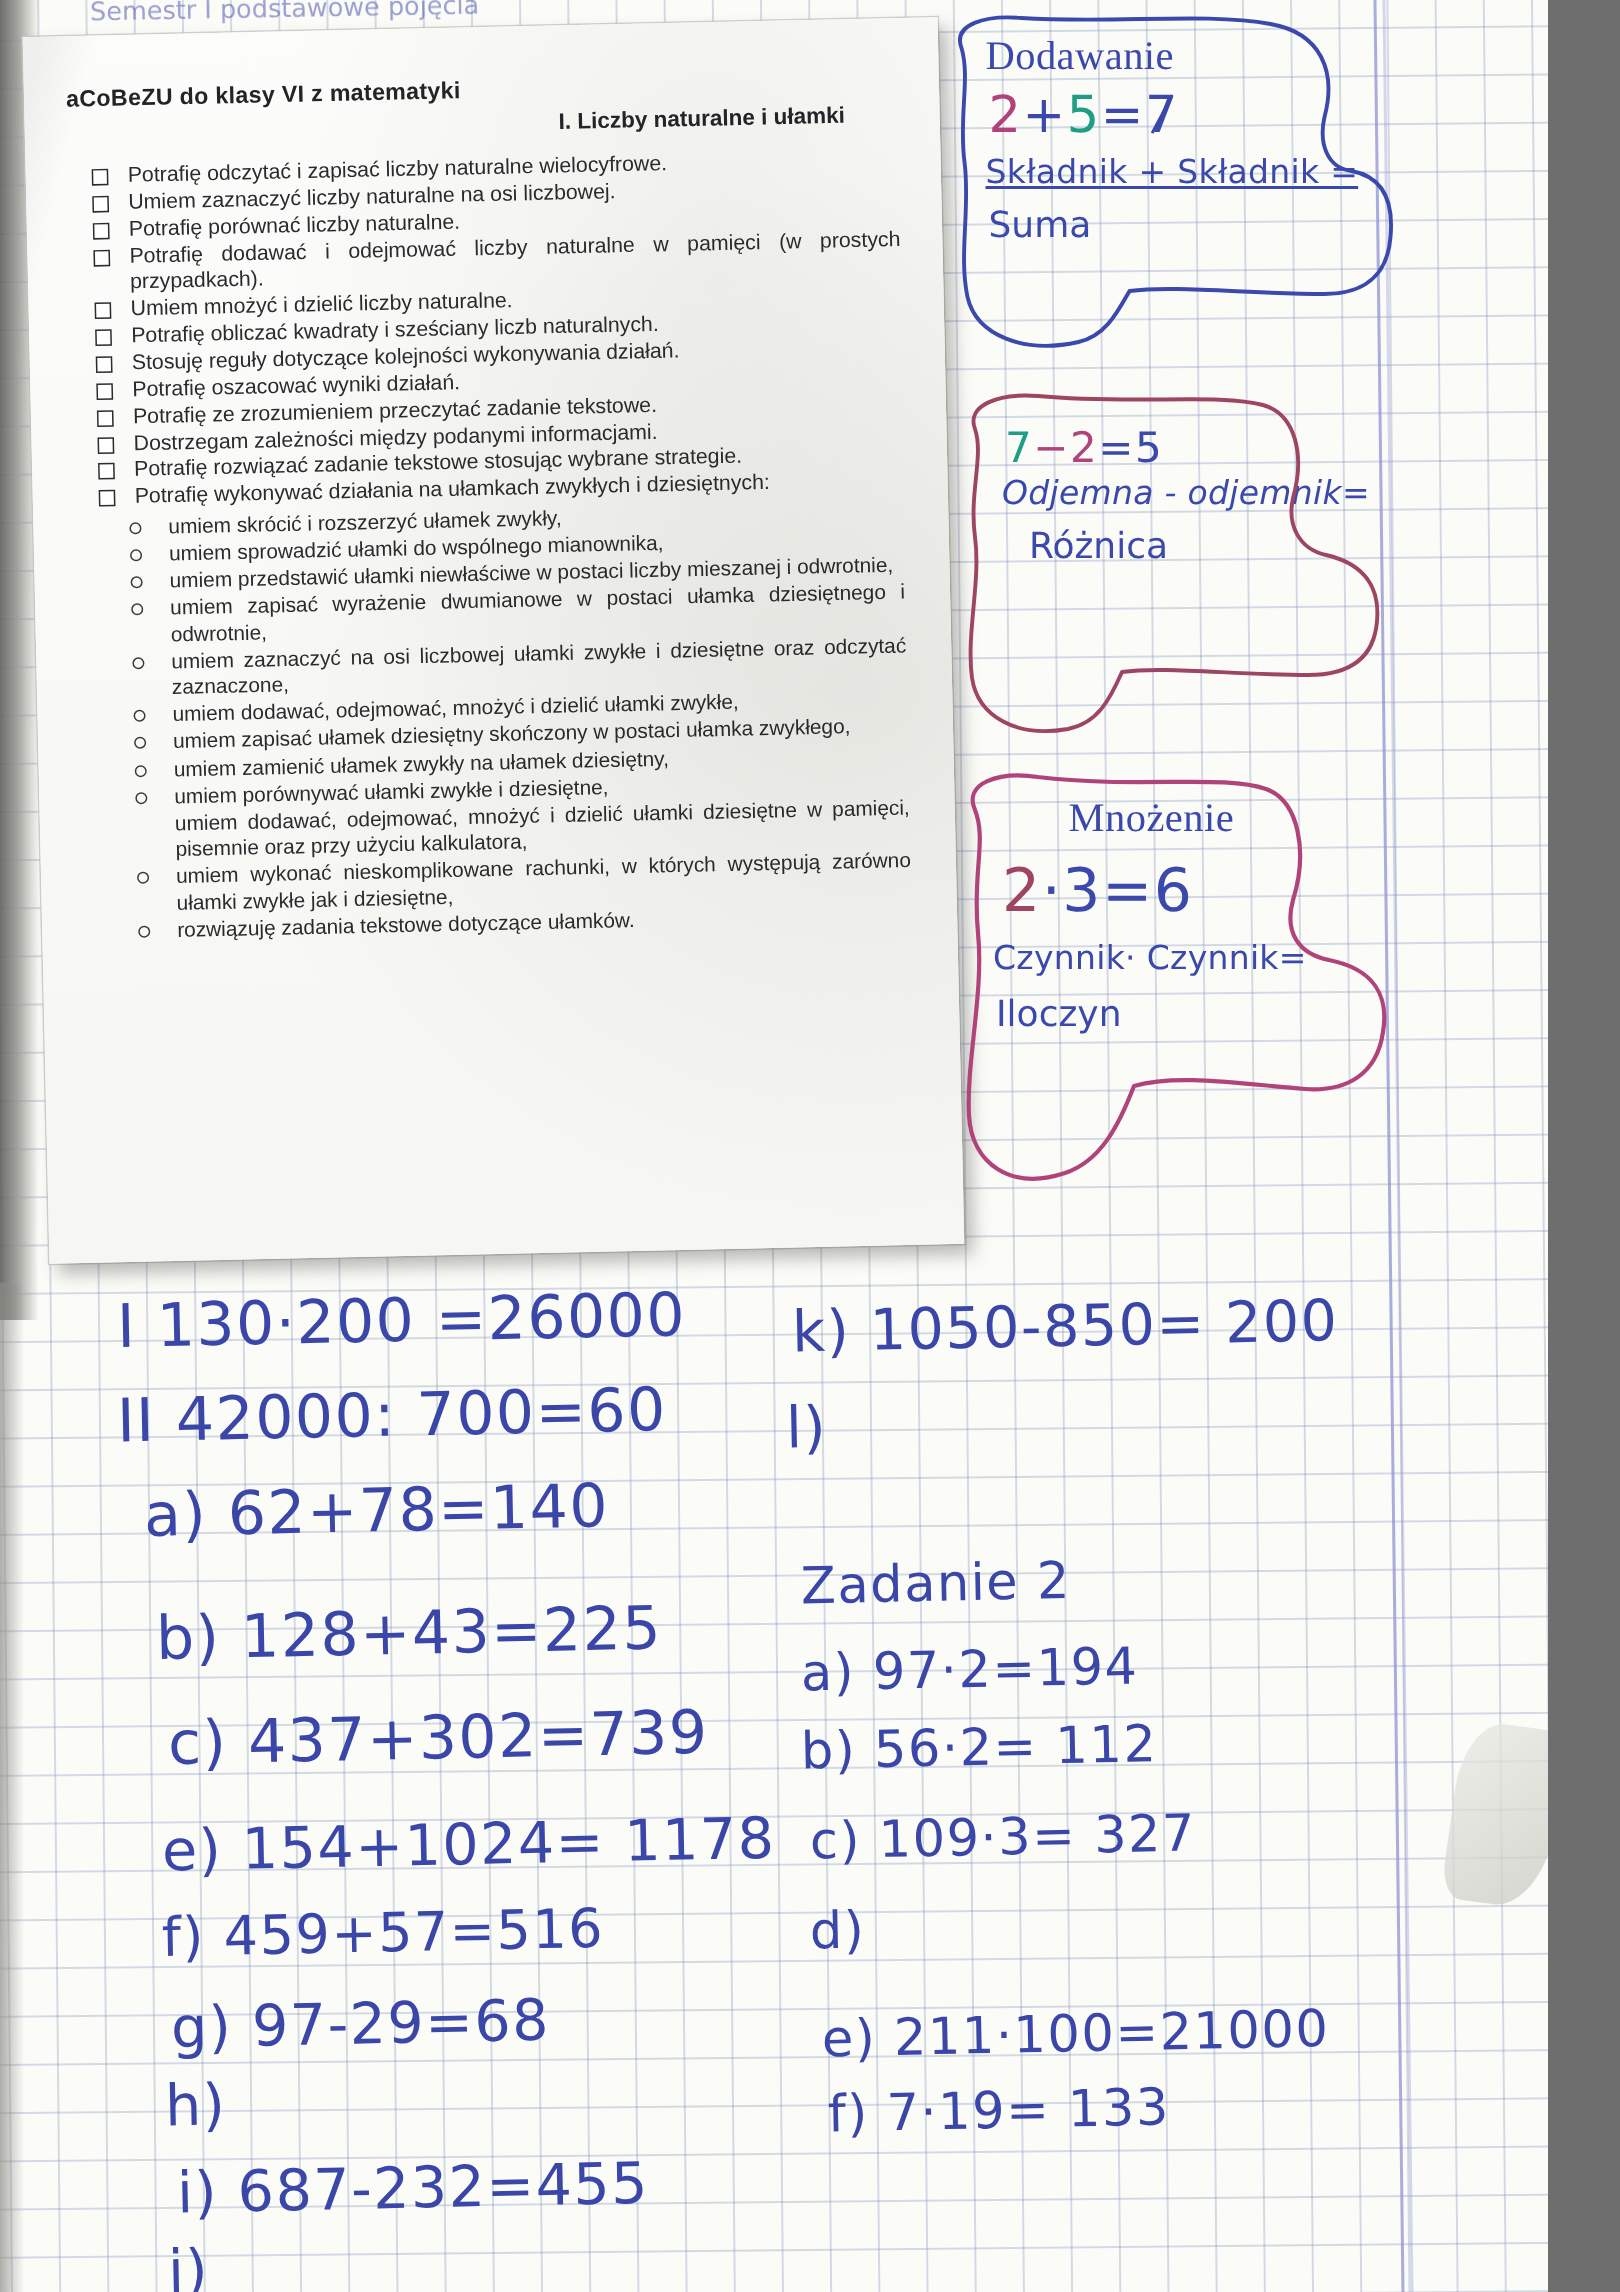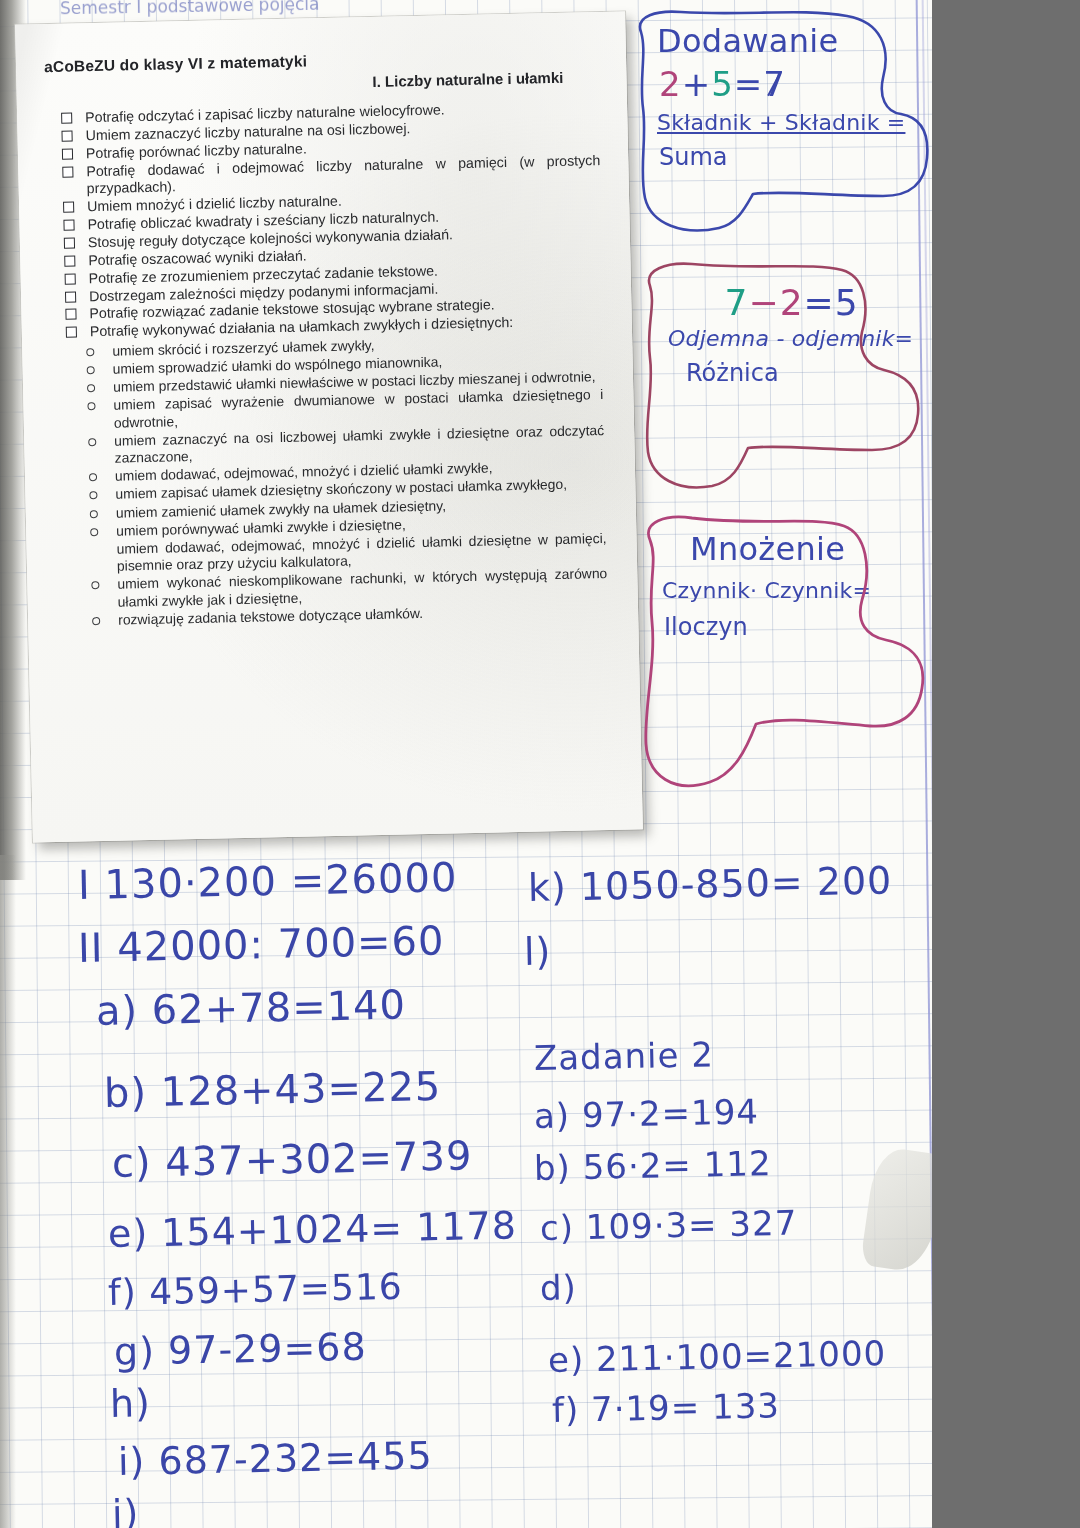--- a/index.html
+++ b/index.html
@@ -1,18 +1,18 @@
 <!DOCTYPE html>
 <html lang="pl"><head>
 <meta charset="utf-8">
 <title>Notebook scan</title>
 <style>
   html,body{margin:0;padding:0;background:#6e6e6e;}
   #page{
-    position:relative;width:932px;height:1528px;overflow:hidden;
+    position:relative;width:1032px;height:1528px;overflow:hidden;
     font-family:"Liberation Sans",sans-serif;
     background:#ffffff;
   }
   
   .paper{
     position:absolute;inset:0;
     background-color:#fbfbf8;
     background-image:
       linear-gradient(to right, rgba(120,140,180,.30) 1px, transparent 1px),
       linear-gradient(to bottom, rgba(120,140,180,.30) 1px, transparent 1px);
@@ -109,21 +109,21 @@
     font-size:17px;color:#4a56ad;opacity:.55;
     transform:rotate(-1deg);
     filter:blur(.4px);
   }
   
   .note{position:absolute;}
   .note .blob{
     position:absolute;inset:-18px -16px -14px -18px;
   }
   .note .line{display:block;white-space:nowrap;}
-  .note-title{font-size:32px;letter-spacing:.3px;}
+  .note-title{font-size:27px;letter-spacing:.3px;font-family:Liberation Serif, serif;}
   .note-eq{font-size:34px;letter-spacing:1px;}
   .note-rule{font-size:22px;letter-spacing:.2px;}
   .note-res{font-size:24px;}
   .ink-blue{color:#3b48ac;}
   .ink-pink{color:#b0447a;}
   .ink-green{color:#1f9e86;}
   .ink-maroon{color:#9d4563;}
   
   .ansline{
     position:absolute;
@@ -209,34 +209,37 @@
     <span class="line hw note-rule ink-blue" style="display:block;margin:6px 0 2px 2px;text-decoration:underline;">Składnik + Składnik =</span>
     <span class="line hw note-res ink-blue" style="display:block;margin:8px 0 0 4px;">Suma</span>
   </div>
 
   <div class="note" style="left:668px;top:276px;">
     <svg class="blob" width="300" height="235" viewBox="0 0 300 235" style="position:absolute;left:-32px;top:-16px;">
       <path d="M14,26 C8,10 30,2 56,4 C120,10 176,2 206,10 C228,16 234,44 226,72 C222,90 230,106 248,110
                C274,116 284,132 282,154 C280,180 262,190 236,190 C186,190 140,184 112,188
                C104,206 96,222 76,226 C42,232 16,218 12,192 C8,162 18,128 14,98 C10,68 20,44 14,26 Z" fill="none" stroke="#9d4563" stroke-width="2.6" stroke-linejoin="round" stroke-linecap="round"></path>
     </svg>
-    <span class="line note-eq" style="display:block;margin:6px 0 2px 2px;font-size:36px;text-align:center;">
+    <span class="line note-eq" style="display:block;margin:6px 0 2px 2px;font-size:28px;">
       <span class="hw ink-green">7</span><span class="hw ink-pink">−</span><span class="hw ink-pink">2</span><span class="hw ink-blue">=</span><span class="hw ink-blue">5</span>
     </span>
     <span class="line hw note-rule ink-blue" style="display:block;margin:2px 0 2px 0;font-style:italic;">Odjemna - odjemnik=</span>
     <span class="line hw note-res ink-blue" style="display:block;margin:8px 0 0 2px;padding-left:16px;">Różnica</span>
   </div>
 
   <div class="note" style="left:662px;top:530px;">
     <svg class="blob" width="310" height="300" viewBox="0 0 310 300" style="position:absolute;left:-28px;top:-18px;">
       <path d="M16,28 C8,10 32,2 58,6 C124,14 182,4 210,14 C232,22 238,56 228,88 C222,110 232,124 252,128
                C282,134 292,152 288,176 C284,204 264,216 236,214 C188,210 150,204 122,212
                C112,238 100,262 76,270 C40,282 14,264 12,232 C10,196 22,150 18,110 C14,70 24,48 16,28 Z" fill="none" stroke="#b0447a" stroke-width="2.8" stroke-linejoin="round" stroke-linecap="round"></path>
     </svg>
     <span class="line hw note-title ink-blue" style="display:block;margin:0 0 2px 2px;text-align:center;">Mnożenie</span>
+    <span class="line note-eq" style="display:block;margin:10px 0 2px 6px;font-size:40px;">
+      <span class="hw ink-maroon">2</span><span class="hw ink-blue">·</span><span class="hw ink-blue">3</span><span class="hw ink-blue">=</span><span class="hw ink-blue">6</span>
+    </span>
     <span class="line hw note-rule ink-blue" style="display:block;margin:10px 0 2px 0;">Czynnik· Czynnik=</span>
     <span class="line hw note-res ink-blue" style="display:block;margin:10px 0 0 2px;">Iloczyn</span>
   </div>
 
   <div class="ansline slant" style="left:78px;top:862px;font-size:40px;">
     <span>I</span>
     <span>130·200 =26000</span>
   </div>
   <div class="ansline slant" style="left:78px;top:925px;font-size:40px;">
     <span>II</span>

